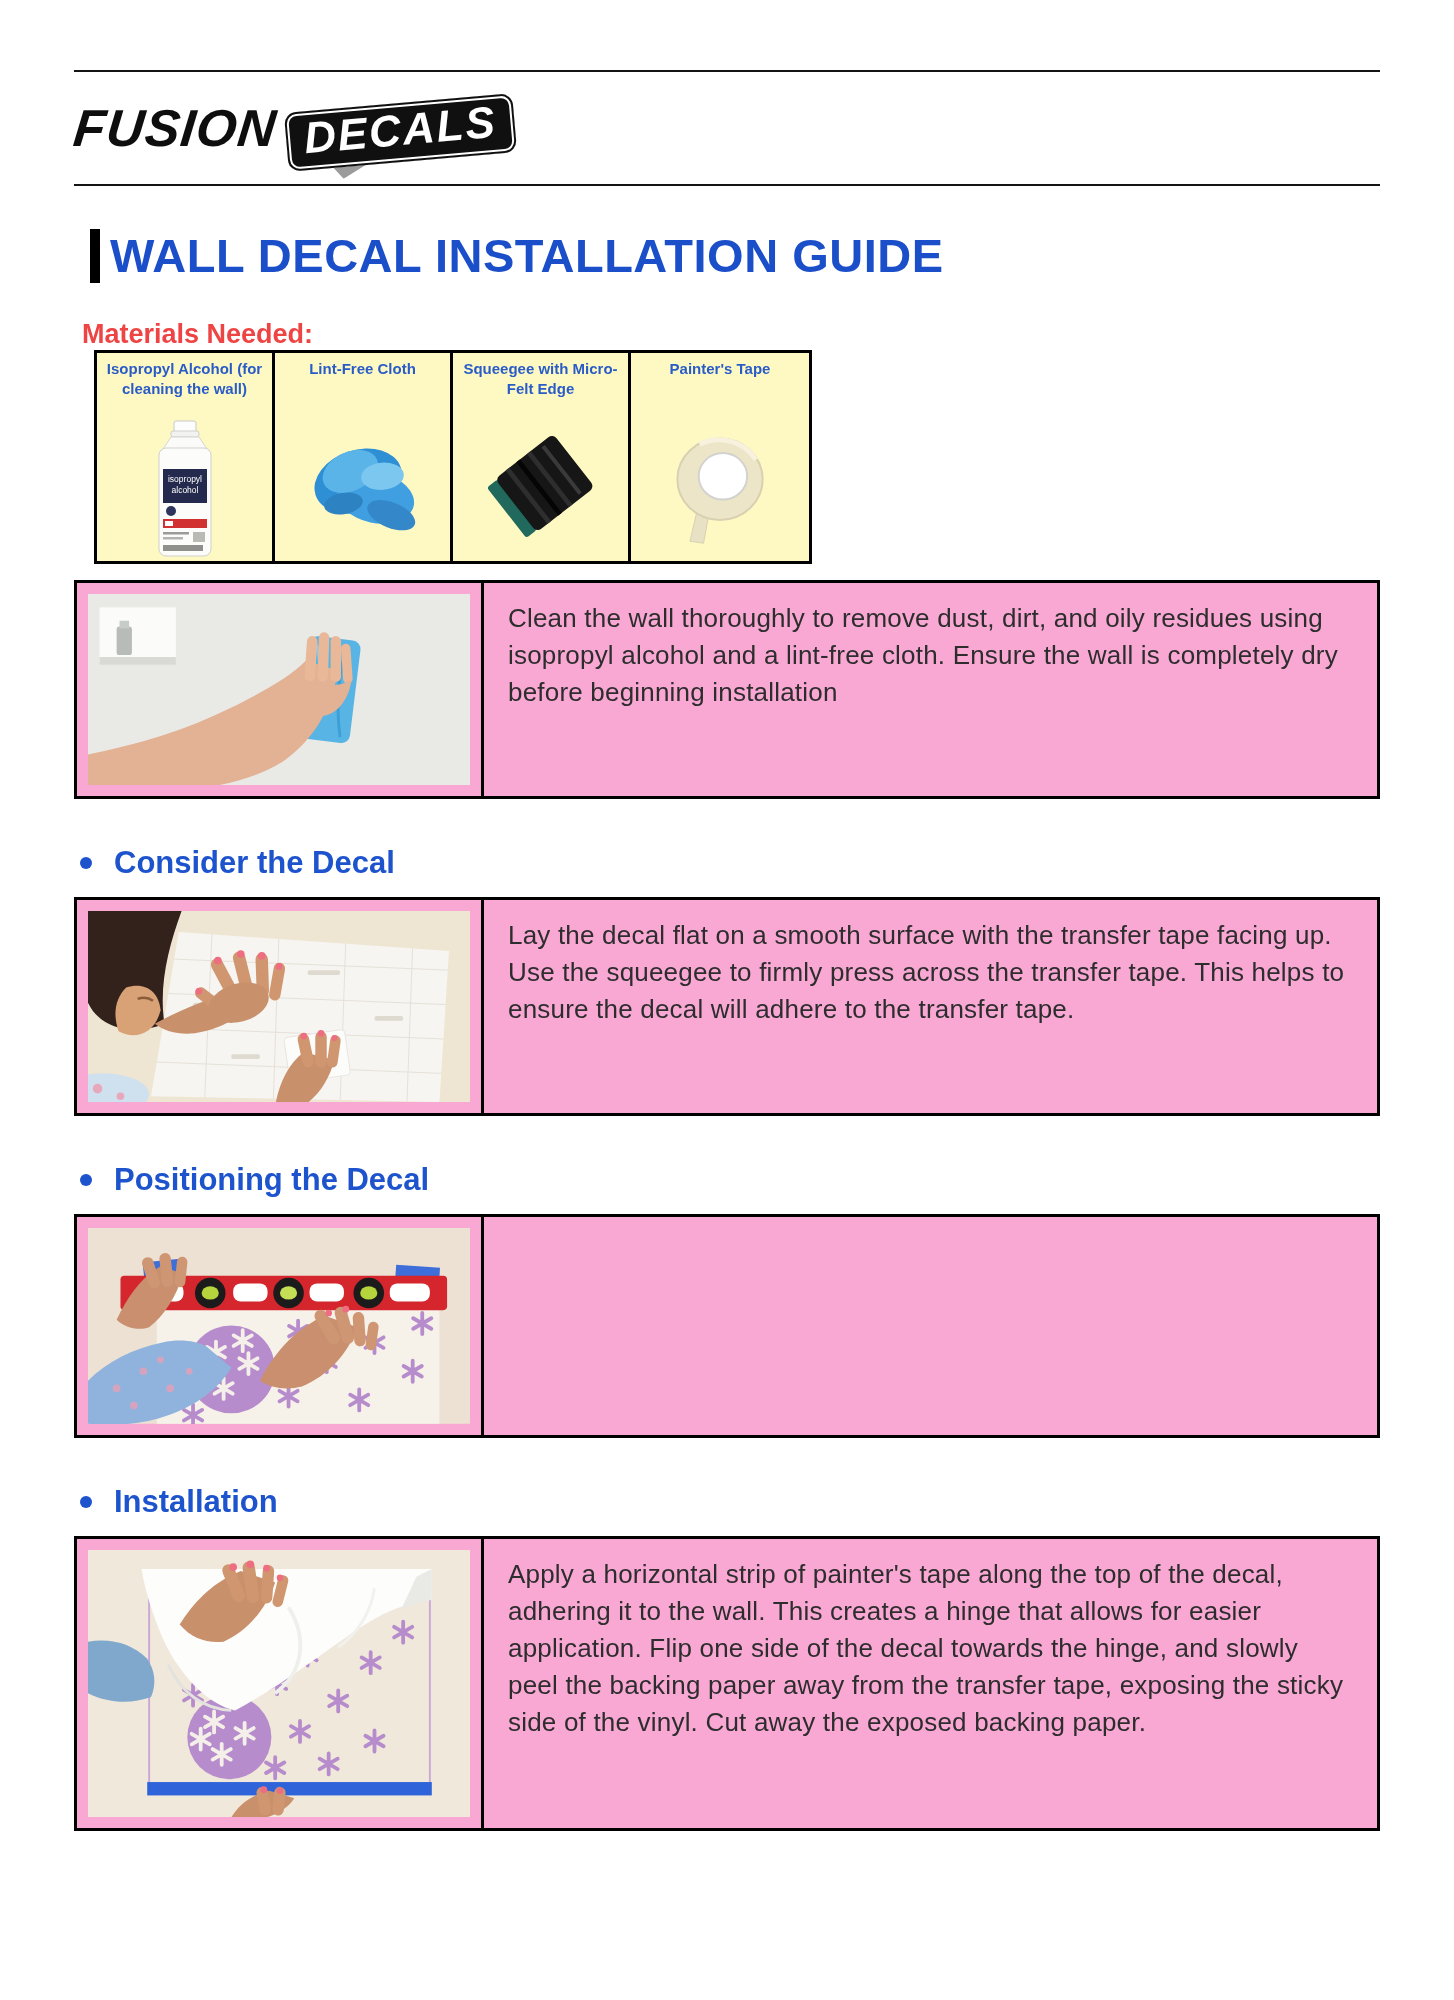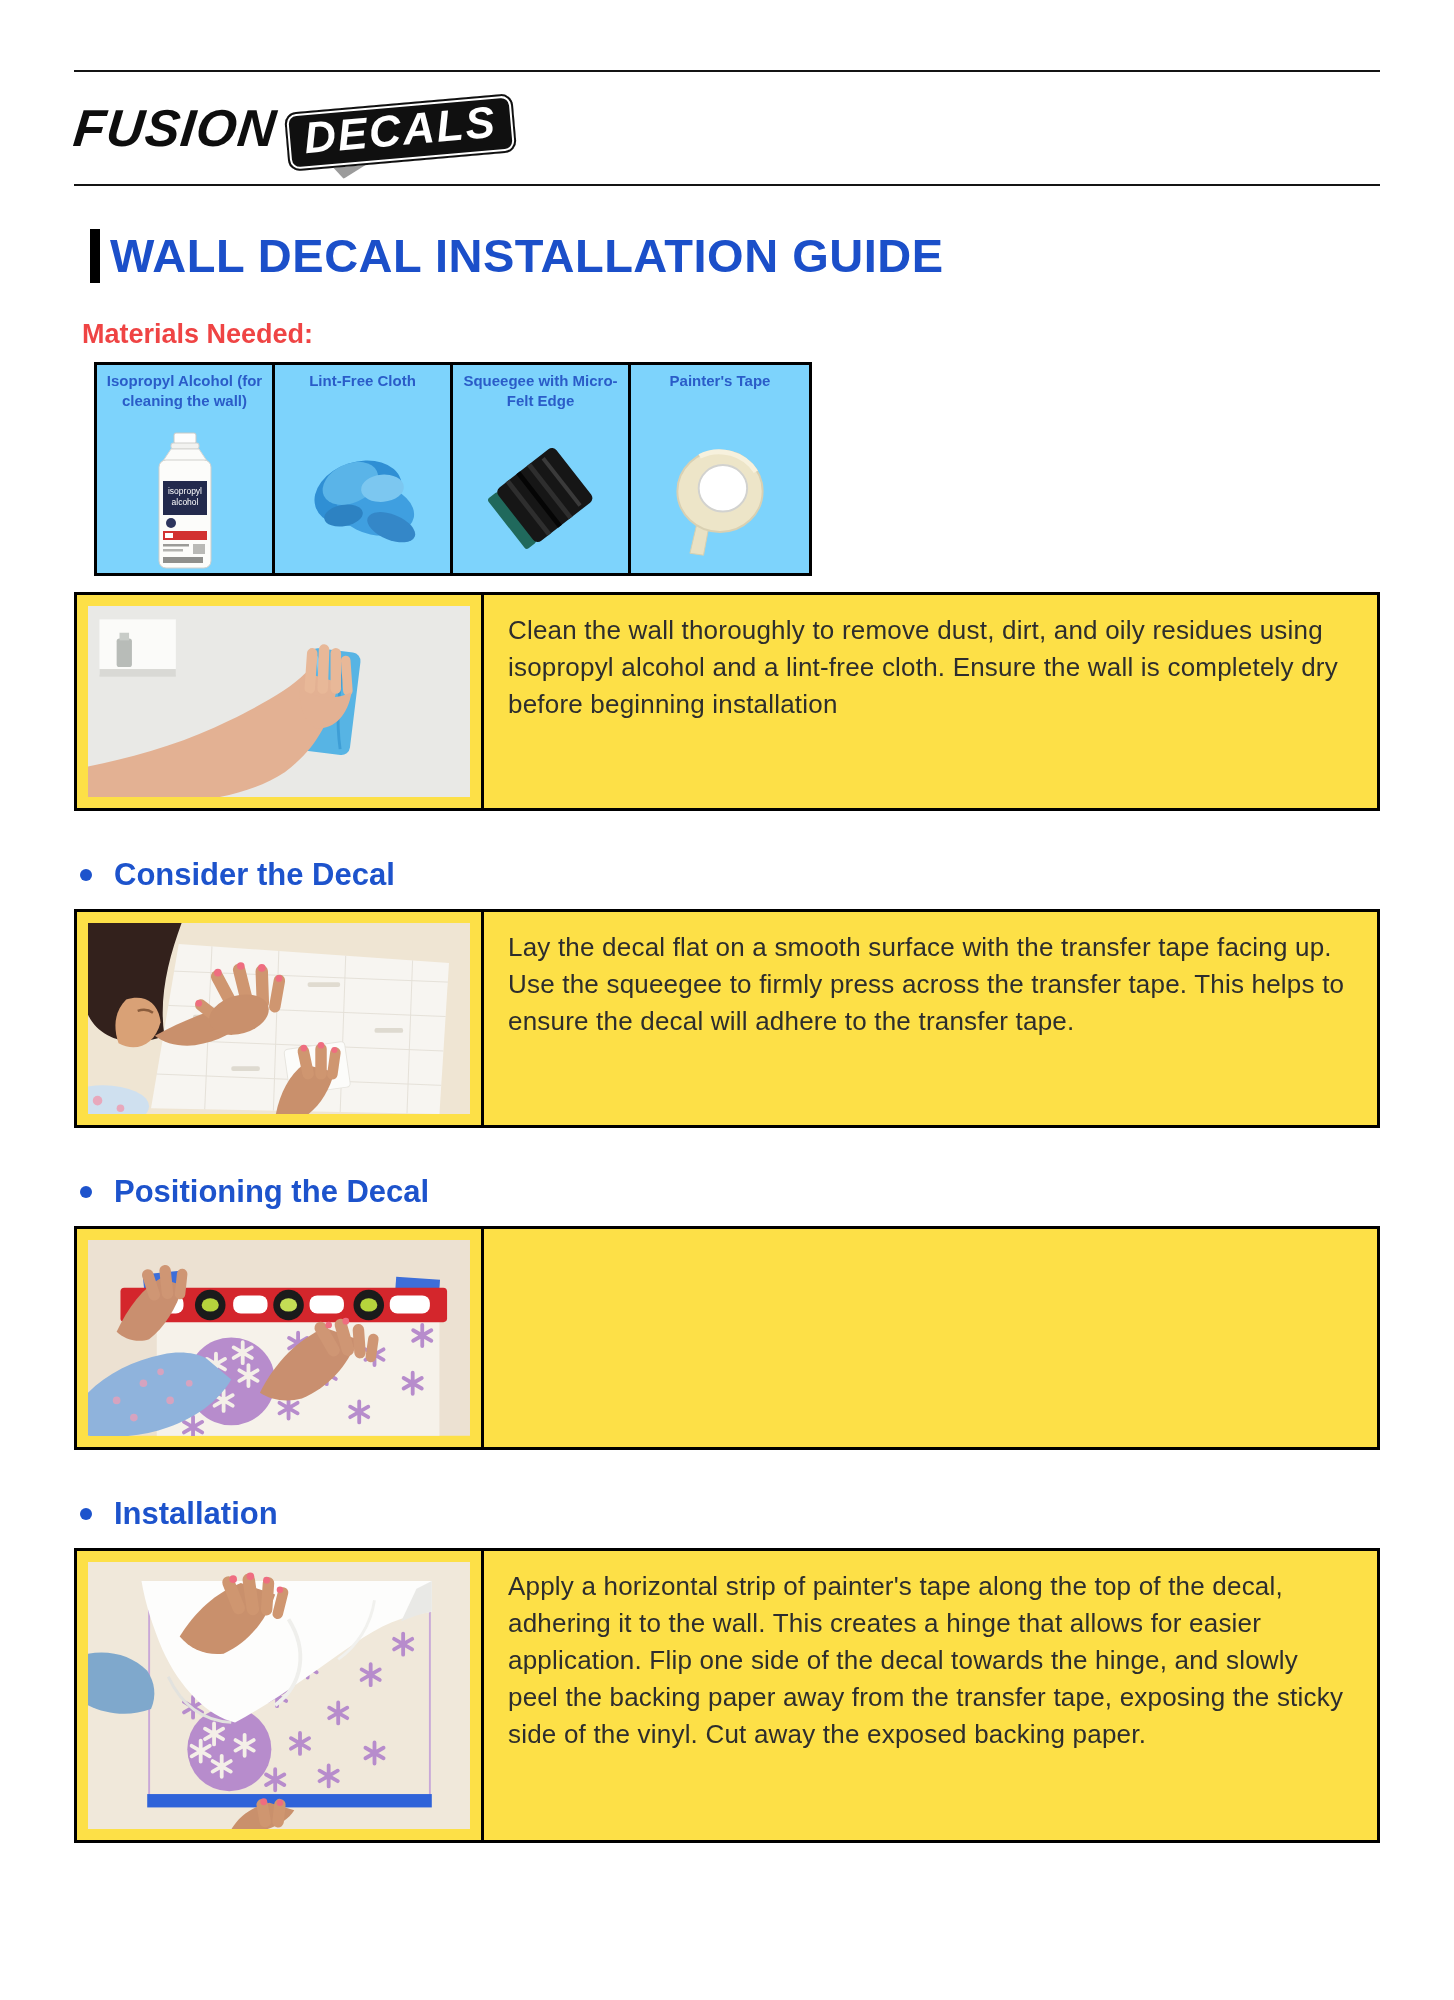--- a/index.html
+++ b/index.html
@@ -49,44 +49,44 @@
   .page-title{
     margin:0 0 0 10px;font-size:47px;font-weight:700;
     color:#1b4fc9;letter-spacing:0.5px;white-space:nowrap;
   }
 
   
   .materials{margin-top:36px;margin-left:8px;}
   .materials-heading{font-size:27px;font-weight:700;color:#ef4444;}
   .materials-sub{font-size:25px;font-style:italic;color:#222;letter-spacing:0.6px;margin-top:8px;}
   .materials-table{
-    margin-top:12px;margin-left:12px;
+    margin-left:12px;
     display:grid;grid-template-columns:repeat(4,178px);
-    border:3px solid #000;background:#7dd3fc;width:max-content;
+    border:3px solid #000;background:#fef9c3;width:max-content;
   }
   .materials-cell{
     border-right:3px solid #000;
     display:flex;flex-direction:column;align-items:center;
     padding:6px 6px 8px 6px;box-sizing:border-box;height:208px;
   }
   .materials-cell:last-child{border-right:none;}
   .materials-label{
     font-size:15px;font-weight:700;color:#2a5cc8;
     text-align:center;line-height:1.3;min-height:60px;
     display:flex;align-items:flex-start;justify-content:center;
   }
   .materials-img{flex:1;display:flex;align-items:center;justify-content:center;}
 
   
   .step-heading-row{display:flex;align-items:center;margin-top:46px;margin-left:6px;}
   .bullet{width:12px;height:12px;border-radius:50%;background:#1d53cc;flex:0 0 auto;}
   .step-heading{margin:0 0 0 22px;font-size:31px;font-weight:700;color:#1d53cc;}
   .step-note{margin-left:30px;font-size:28px;font-weight:700;color:#111;}
   .step-box{
-    margin-top:16px;display:flex;border:3px solid #000;background:#fde047;
+    margin-top:16px;display:flex;border:3px solid #000;background:#f9a8d4;
   }
   .step-photo-cell{
     flex:0 0 404px;border-right:3px solid #000;
     display:flex;align-items:center;justify-content:center;
     padding:11px;box-sizing:border-box;
   }
   .step-photo-cell svg{display:block;width:382px;height:auto;}
   .step-text{
     flex:1;padding:17px 24px;box-sizing:border-box;
     font-size:26px;line-height:37px;color:#2d2d2d;letter-spacing:0.2px;

